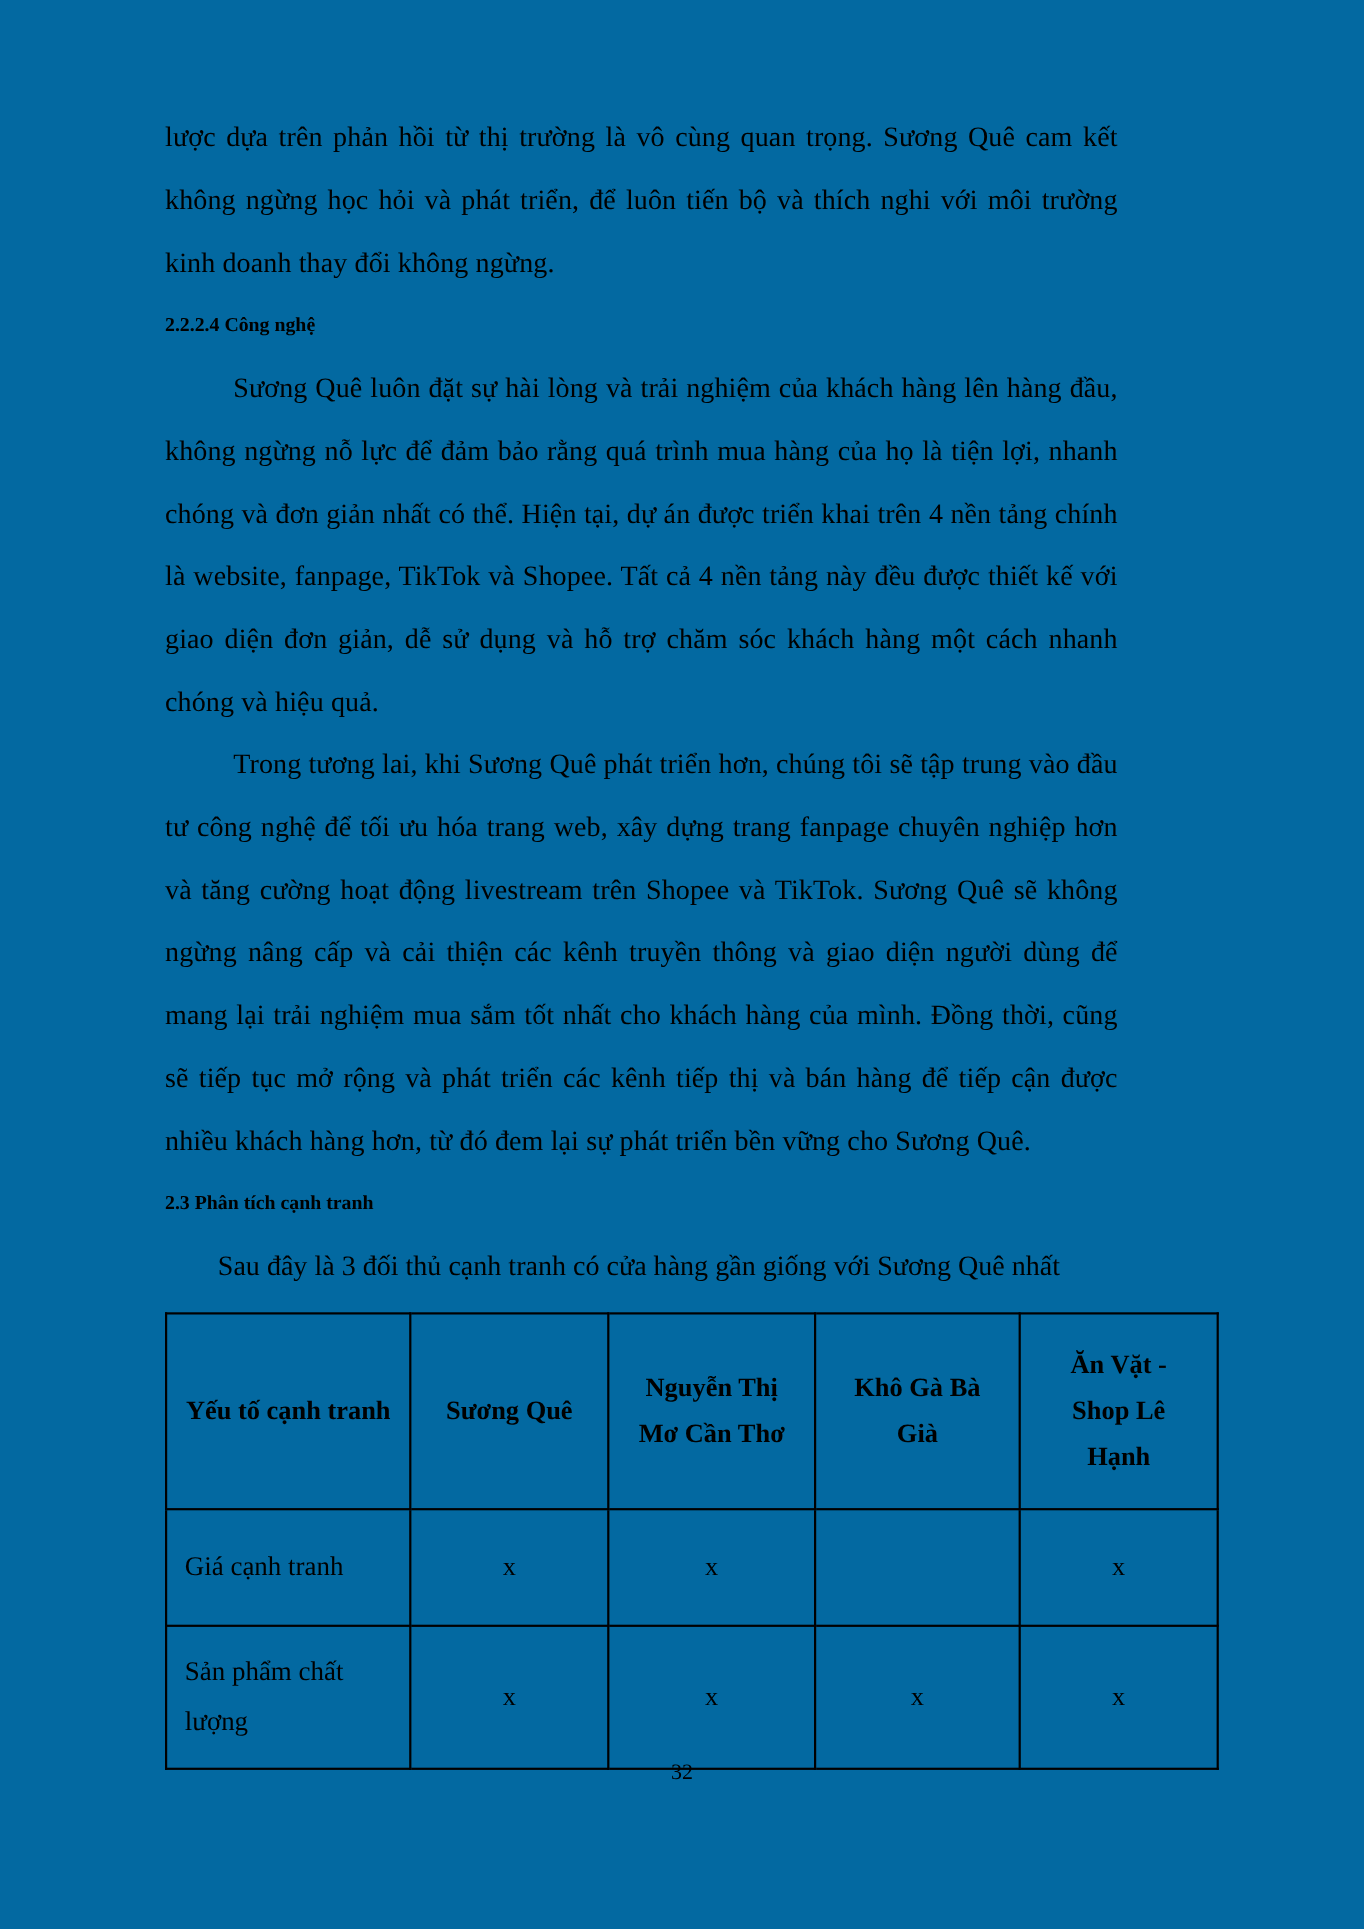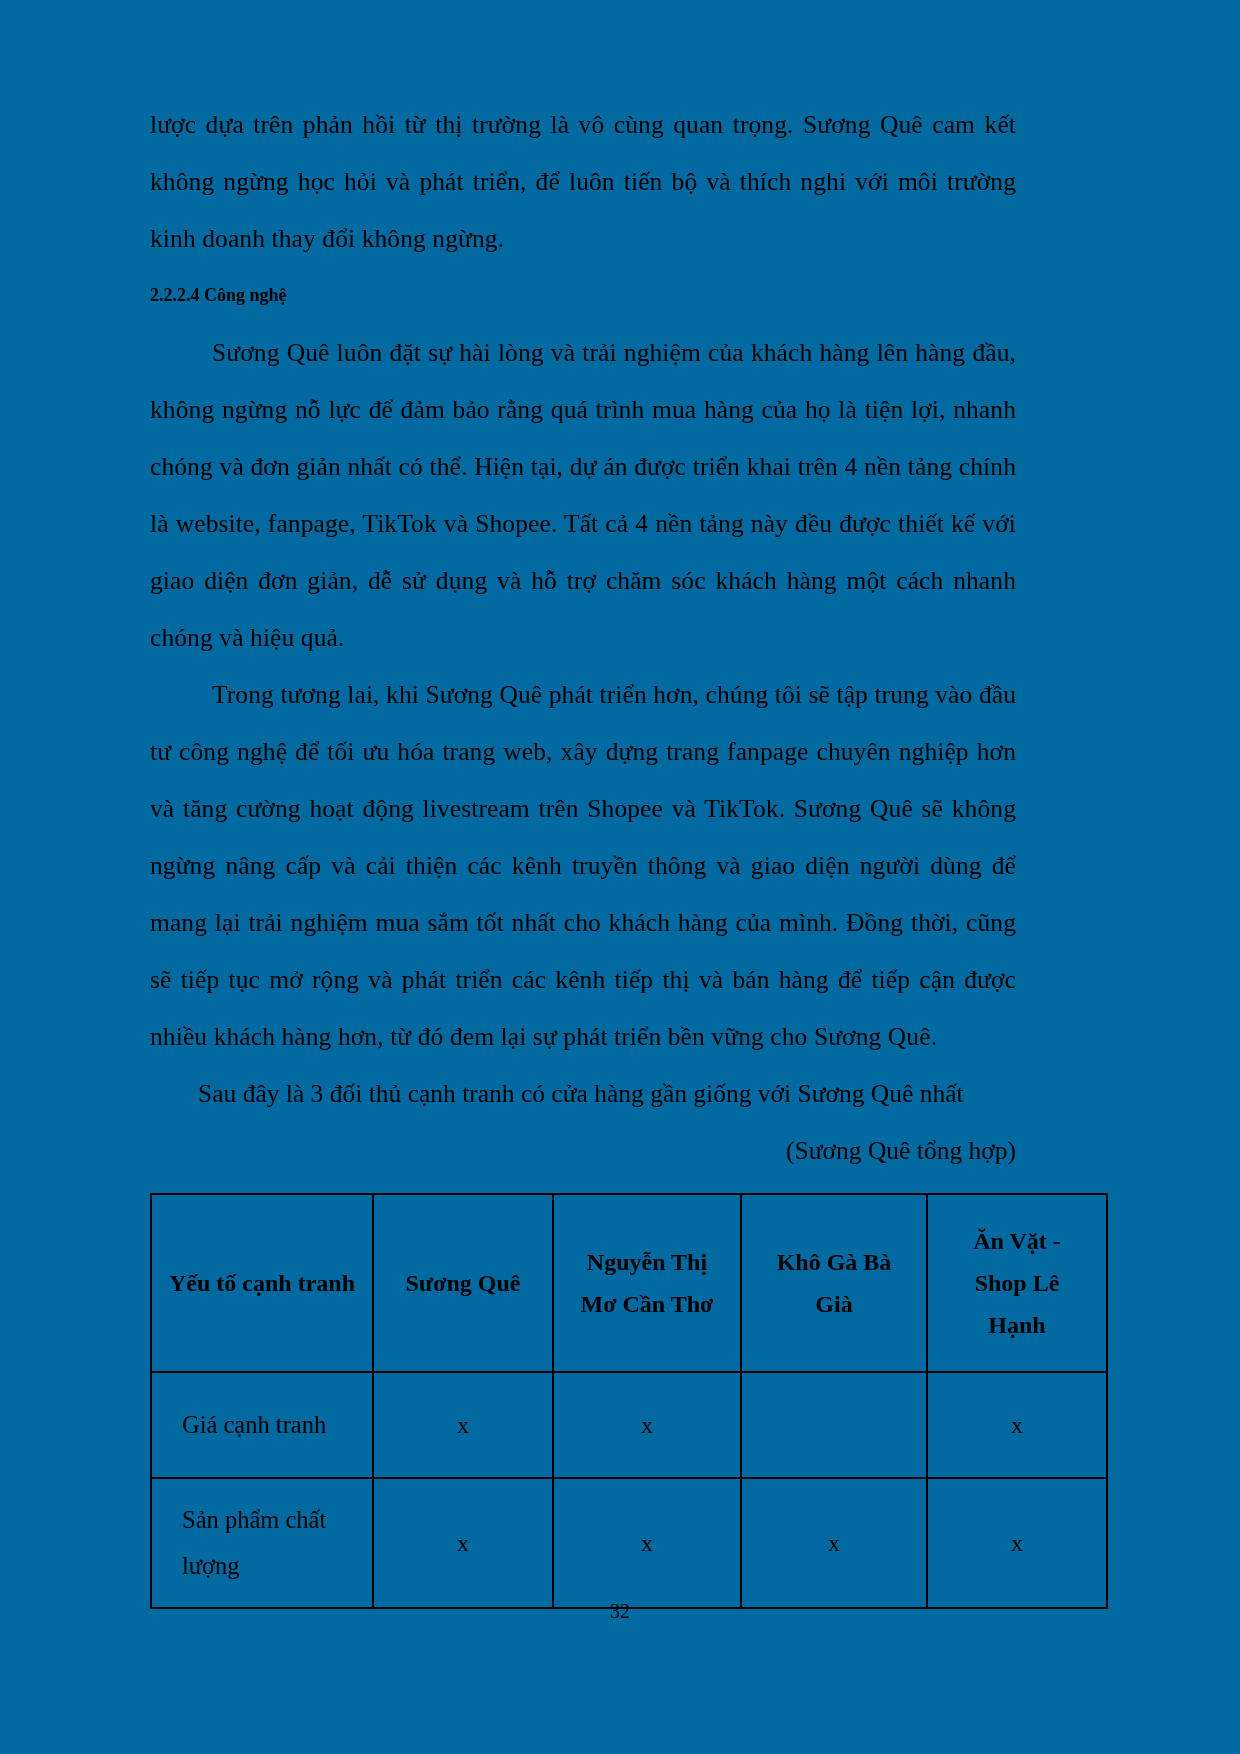--- a/index.html
+++ b/index.html
@@ -98,21 +98,21 @@
   table.cmp thead th.col-e {
     width: 162px;
   }
   table.cmp tbody td {
     height: 92px;
     font-size: 24.5px;
     line-height: 46px;
   }
   table.cmp tbody td.factor {
     text-align: left;
-    padding: 6px 30px;
+    padding: 6px 16px;
   }
   table.cmp tbody td.mark {
     text-align: center;
     font-size: 24px;
   }
   table.cmp tbody tr.tall td {
     height: 116px;
   }
   .page-number {
     position: absolute;
@@ -131,25 +131,25 @@
   <div class="content">
 
     <p class="body-text">lược dựa trên phản hồi từ thị trường là vô cùng quan trọng. Sương Quê cam kết không ngừng học hỏi và phát triển, để luôn tiến bộ và thích nghi với môi trường kinh doanh thay đổi không ngừng.</p>
 
     <h3 class="heading">2.2.2.4 Công nghệ</h3>
 
     <p class="body-text indent">Sương Quê luôn đặt sự hài lòng và trải nghiệm của khách hàng lên hàng đầu, không ngừng nỗ lực để đảm bảo rằng quá trình mua hàng của họ là tiện lợi, nhanh chóng và đơn giản nhất có thể. Hiện tại, dự án được triển khai trên 4 nền tảng chính là website, fanpage, TikTok và Shopee. Tất cả 4 nền tảng này đều được thiết kế với giao diện đơn giản, dễ sử dụng và hỗ trợ chăm sóc khách hàng một cách nhanh chóng và hiệu quả.</p>
 
     <p class="body-text indent">Trong tương lai, khi Sương Quê phát triển hơn, chúng tôi sẽ tập trung vào đầu tư công nghệ để tối ưu hóa trang web, xây dựng trang fanpage chuyên nghiệp hơn và tăng cường hoạt động livestream trên Shopee và TikTok. Sương Quê sẽ không ngừng nâng cấp và cải thiện các kênh truyền thông và giao diện người dùng để mang lại trải nghiệm mua sắm tốt nhất cho khách hàng của mình. Đồng thời, cũng sẽ tiếp tục mở rộng và phát triển các kênh tiếp thị và bán hàng để tiếp cận được nhiều khách hàng hơn, từ đó đem lại sự phát triển bền vững cho Sương Quê.</p>
 
+    <h3 class="heading">2.3 Phân tích cạnh tranh</h3>
 
     <p class="noindent-left">Sau đây là 3 đối thủ cạnh tranh có cửa hàng gần giống với Sương Quê nhất</p>
 
 
-    <p class="table-source">(Sương Quê tổng hợp)</p>
 
     <table class="cmp">
       <thead>
         <tr>
           <th class="col-factor">Yếu tố cạnh tranh</th>
           <th class="col-b">Sương Quê</th>
           <th class="col-c">
             <span>Nguyễn Thị</span><br>
             <span>Mơ Cần Thơ</span>
           </th>

